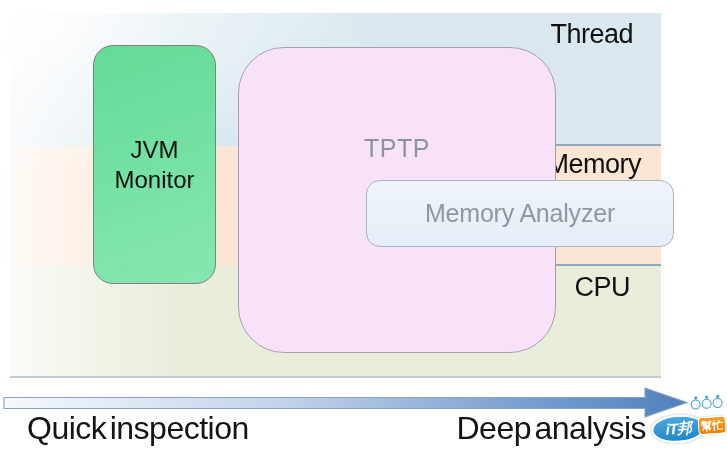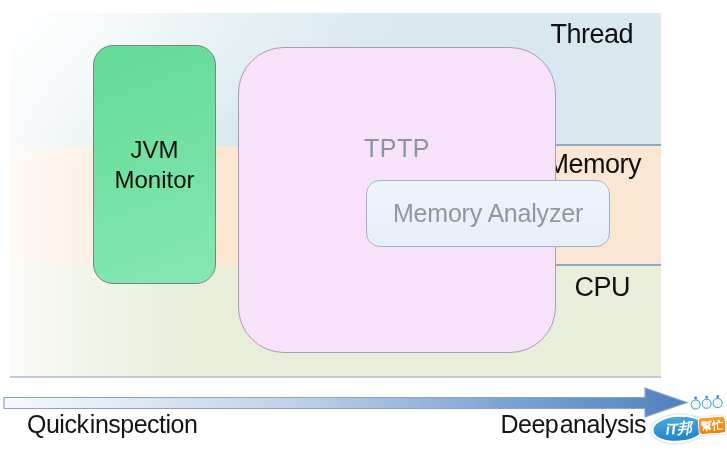--- a/index.html
+++ b/index.html
@@ -52,29 +52,29 @@
     left:202px; top:47px; width:318px; height:306px; z-index:2;
     background:#f8e2fa;
     border:1.5px solid #a89eb2; border-radius:46px;
   }
   .tptp-label {
     position:absolute; top:88px; left:0; width:100%;
     text-align:center; font-size:25px; line-height:1; color:#8b93a3;
     letter-spacing:0.5px;
   }
   .ma {
-    left:330px; top:180px; width:244px; height:67px; z-index:3;
+    left:330px; top:180px; width:308px; height:67px; z-index:3;
     background:linear-gradient(#eff4fb, #e6eef7);
     border:1.5px solid #a9b3c6; border-radius:14px;
     font-size:25px; color:#9097a4; letter-spacing:-0.2px;
   }
   
   .arrow-svg { position:absolute; left:3px; top:386px; z-index:1; }
   .axis-label {
-    position:absolute; top:409px; font-size:25px; line-height:1.2;
+    position:absolute; top:409px; font-size:32px; line-height:1.2;
     letter-spacing:-0.5px; word-spacing:-5px; color:#141414; z-index:2;
   }
   .axis-left  { left:27px; }
   .axis-right { right:81px;text-align:center; }
   
   .watermark {
     position:absolute; right:-1px; bottom:3px; width:78px; height:50px;
     transform:rotate(-4deg); z-index:5;
   }
   .mascots { position:absolute; top:1px; right:4px; display:flex; gap:1px; }

